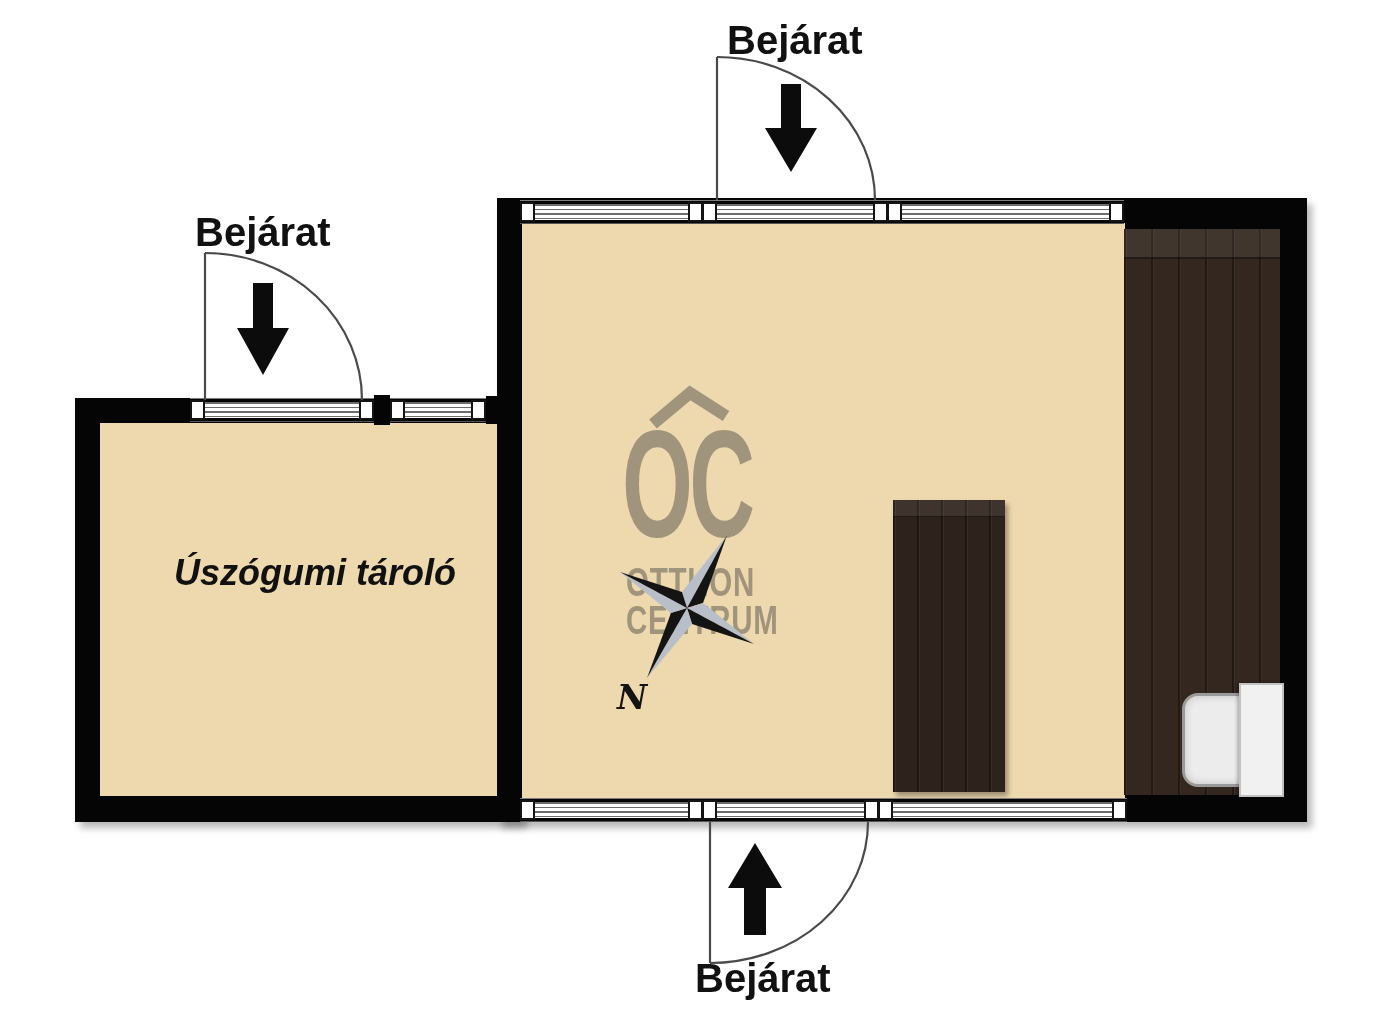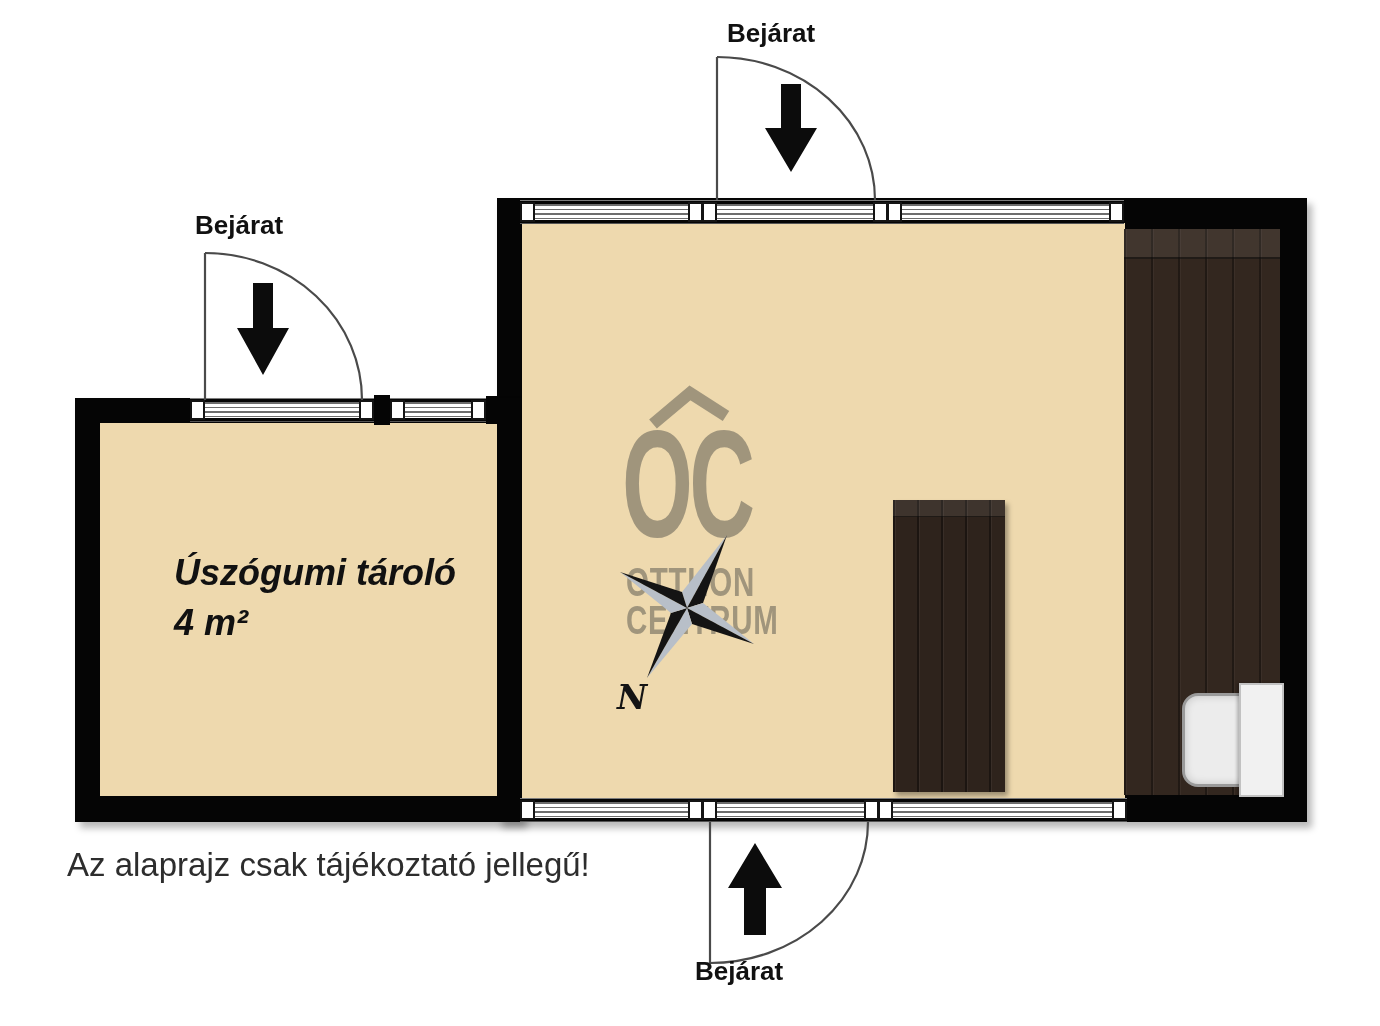--- a/index.html
+++ b/index.html
@@ -46,21 +46,21 @@
     background-image:repeating-linear-gradient(180deg, transparent 0 3px, #6d6d6d 3px 4.6px);
     background-clip:content-box;padding:3px 0;
   }
   .cap{
     position:absolute;width:15px;height:20px;background:#fff;border:2.5px solid #141414;
     box-sizing:border-box;
   }
   .post{position:absolute;background:#050505;}
   
   .lbl{position:absolute;color:#111;font-weight:bold;white-space:nowrap;}
-  .lbl-entrance{font-size:26px;}
+  .lbl-entrance{font-size:40px;}
   .room-caption{line-height:42px;font-size:35px;}
   .room-caption.storage{font-size:36px;line-height:50px;font-style:italic;}
   .disclaimer{
     position:absolute;left:67px;top:846px;font-size:33px;color:#2d2d2d;
     font-weight:normal;white-space:nowrap;
   }
   
   .wm{position:absolute;color:rgba(143,134,113,0.82);font-weight:bold;white-space:nowrap;}
   .wm-oc{
     left:622px;top:408px;font-size:152px;line-height:152px;letter-spacing:-6px;
@@ -158,18 +158,16 @@
   </svg>
   <div class="compass-n">N</div>
 
   <div class="lbl lbl-entrance" style="left:727px;top:18px;">Bejárat</div>
   <div class="lbl lbl-entrance" style="left:195px;top:210px;">Bejárat</div>
   <div class="lbl lbl-entrance" style="left:695px;top:956px;">Bejárat</div>
 
 
   <div class="lbl room-caption storage" style="left:174px;top:548px;">
     <div>Úszógumi tároló</div>
-    <div>4 m²</div>
   </div>
 
-  <div class="disclaimer">Az alaprajz csak tájékoztató jellegű!</div>
 
 </div>
 
 </body></html>

